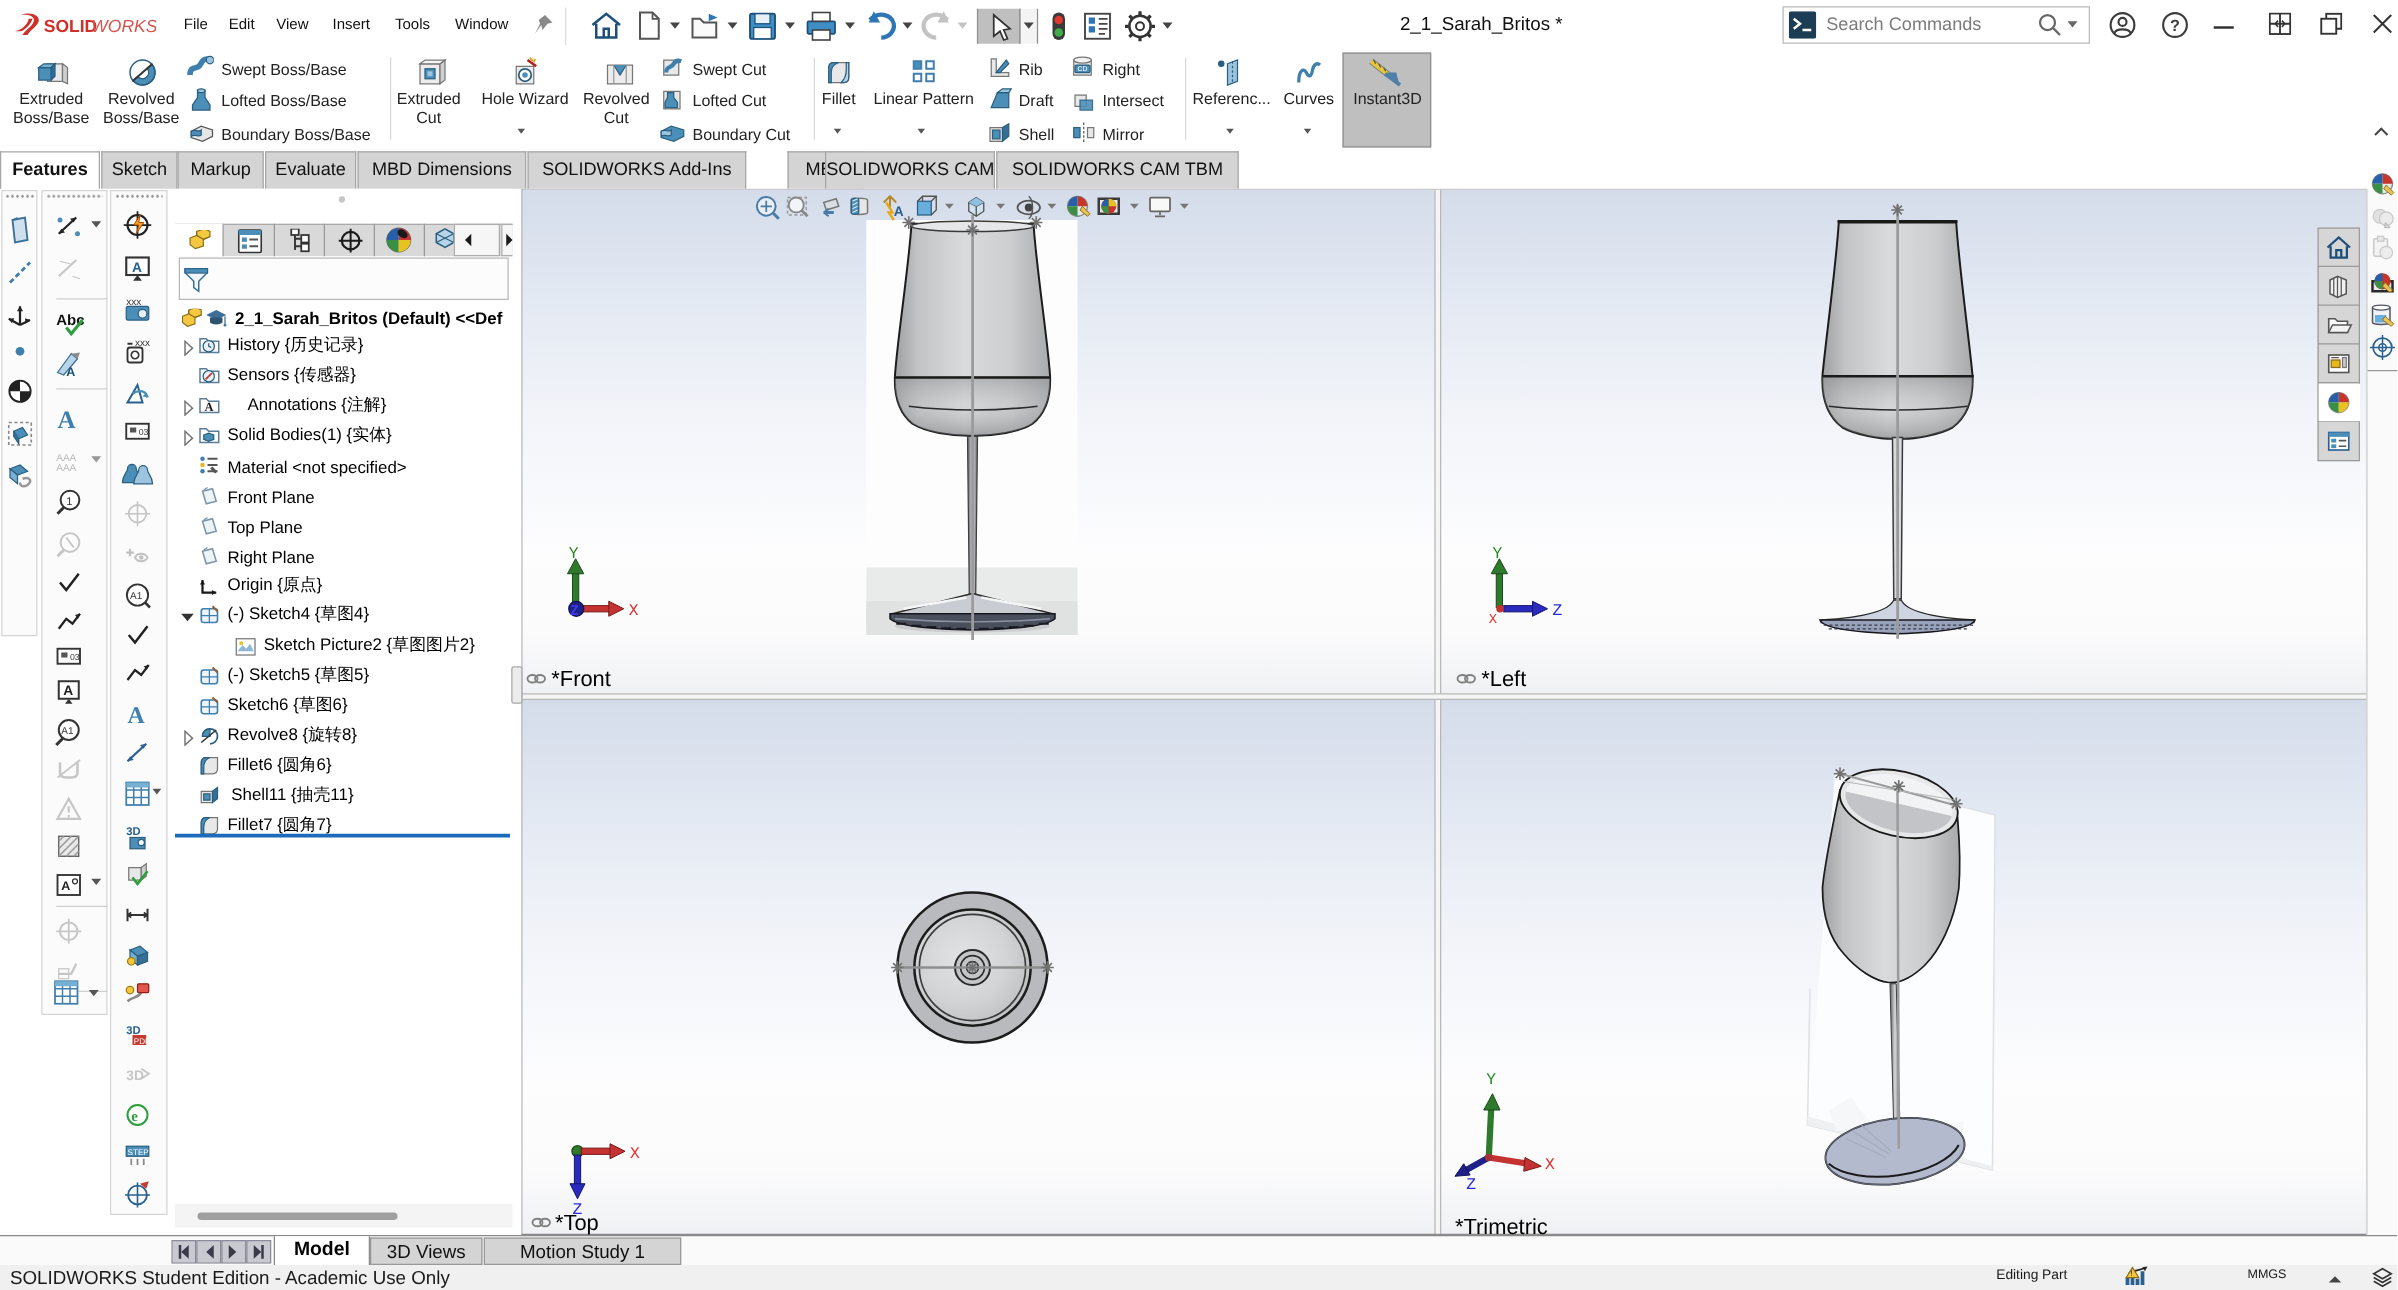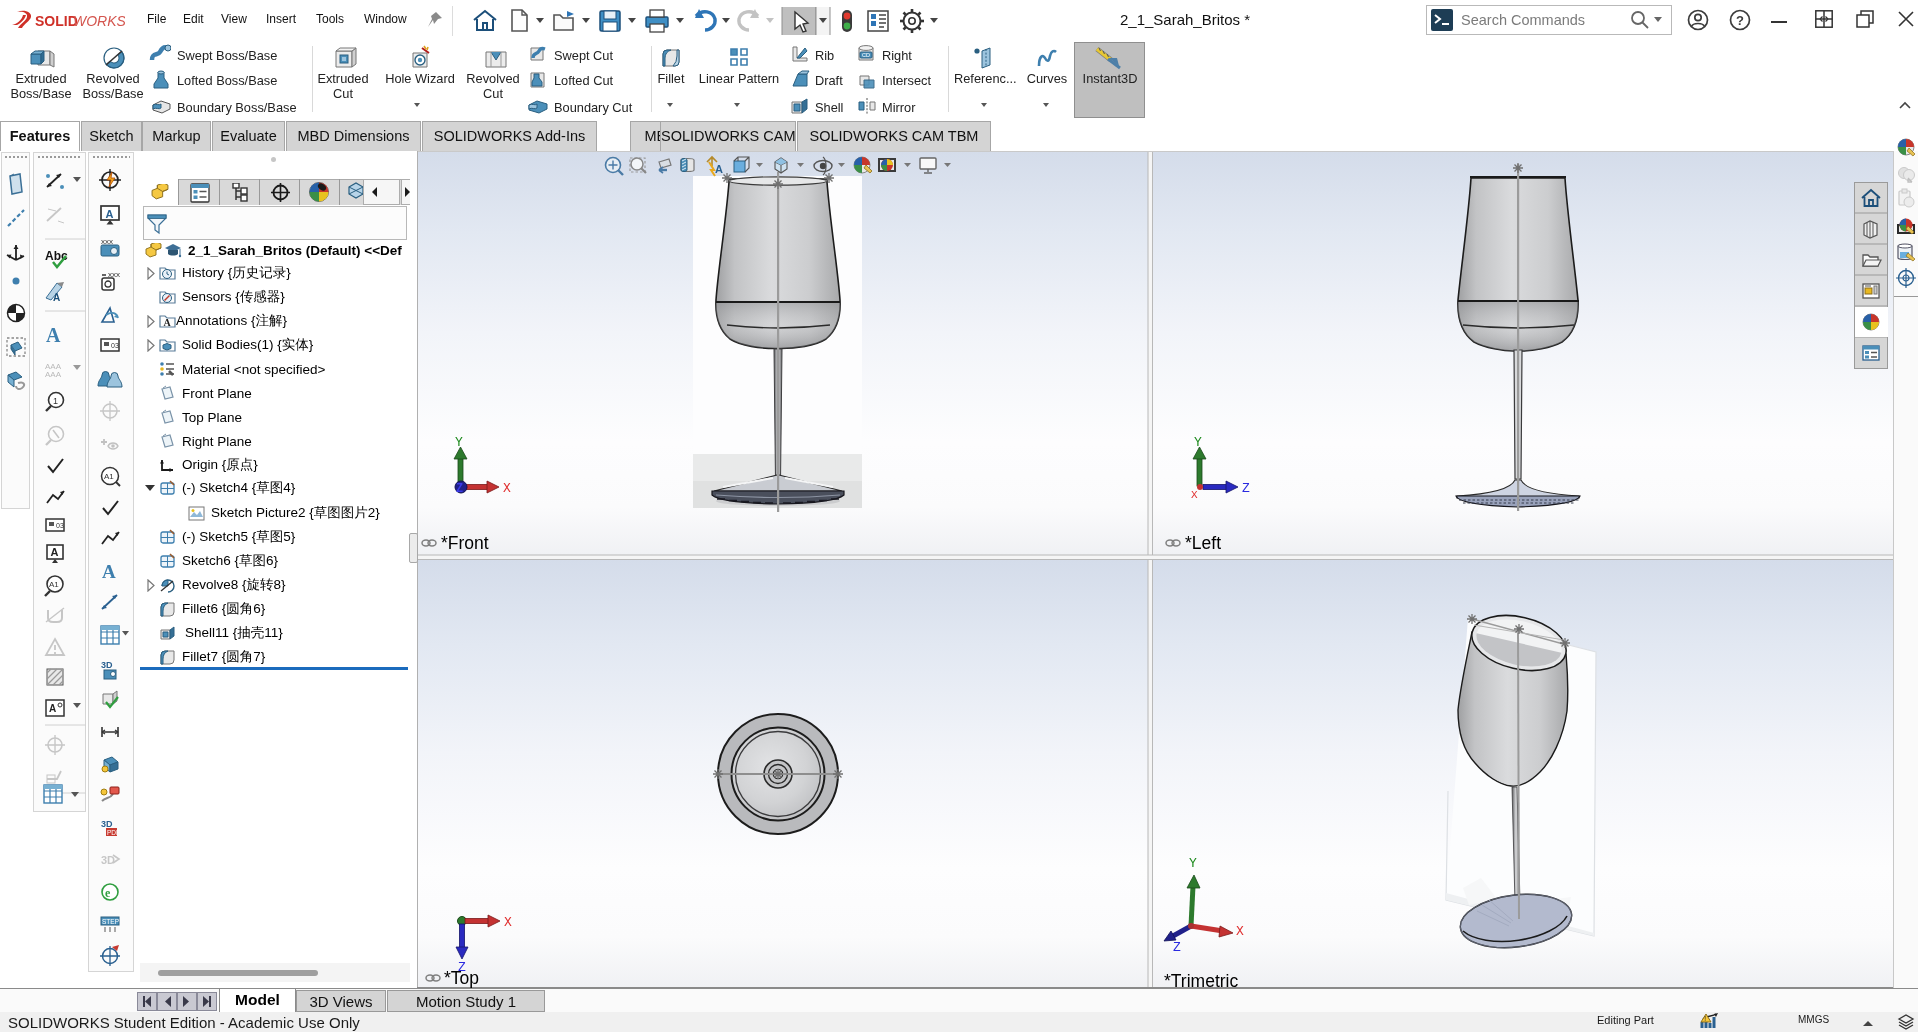--- a/index.html
+++ b/index.html
@@ -17,21 +17,21 @@
 .caretsm { position:absolute; width:0; height:0; border-left:3.5px solid transparent; border-right:3.5px solid transparent; border-top:4.5px solid #555; }
 
 #tabrow { position:absolute; left:0; top:121px; width:1918px; height:30px; background:#fff; }
 .tab { position:absolute; top:0; height:30px; background:#d4d4d4; border:1px solid #a6a6a6; border-bottom:none; font-size:14.5px; color:#111; text-align:center; line-height:29px; white-space:nowrap; }
 .tab.active { background:#fff; font-weight:bold; border:1px solid #a6a6a6; border-bottom:none; }
 
 .vtoolbar { position:absolute; background:#fbfbfb; border:1px solid #d5d5d5; }
 .grip { position:absolute; height:4px; background-image:radial-gradient(circle, #9a9a9a 1px, transparent 1.2px); background-size:4px 4px; }
 
 #treepanel { position:absolute; left:140px; top:151px; width:270px; height:834px; background:#fff; }
-.trow { position:absolute; left:0; height:24px; width:270px; display:flex; align-items:center; font-size:13.5px; color:#000; white-space:nowrap; }
+.trow { position:absolute; left:0; height:24px; width:270px; display:flex; align-items:flex-end; font-size:13.5px; color:#000; white-space:nowrap; }
 
 #gfx { position:absolute; left:417px; top:151px; width:1476px; height:837px; }
 .vp { position:absolute; background:linear-gradient(to bottom,#d4dcea 0%, #e2e8f2 20%, #f2f4f9 45%, #fdfdfe 72%, #fbfbfc 88%, #f0f1f4 100%); }
 
 #bottomtabs { position:absolute; left:0; top:988px; width:1918px; height:24px; background:#fafafa; border-top:1px solid #8a8a8a; }
 .btab { position:absolute; top:1px; height:22px; background:#d4d4d4; border:1px solid #999; font-size:15px; text-align:center; line-height:21px; color:#111; }
 #statusbar { position:absolute; left:0; top:1012px; width:1918px; height:20px; background:#f0f0f0; font-size:14.5px; color:#1a1a1a; }
 </style>
 </head>
 <body>
@@ -695,21 +695,21 @@
       <span style="margin-left:6px">Sensors {传感器}</span>
     </div>
   <div class="trow" style="top:158px">
       <svg style="margin-left:6px" width="10" height="13" viewBox="0 0 10 13">
         <use href="#i-arrow-r"></use>
       </svg>
       <svg style="margin-left:3px" width="17" height="17" viewBox="0 0 17 17">
         <use href="#i-folder"></use>
         <text x="4.5" y="13" font-size="10" font-weight="bold" fill="#1a1a1a" font-family="Liberation Serif">A</text>
       </svg>
-      <span style="margin-left:0">Annotations {注解}</span>
+      <span style="margin-left:22px">Annotations {注解}</span>
     </div>
   <div class="trow" style="top:182px">
       <svg style="margin-left:6px" width="10" height="13" viewBox="0 0 10 13">
         <use href="#i-arrow-r"></use>
       </svg>
       <svg style="margin-left:3px" width="17" height="17" viewBox="0 0 17 17">
         <use href="#i-folder"></use>
         <path d="M4 8 L8 6.5 L12 8 L12 11.5 L8 13 L4 11.5 Z" fill="#4b8fb9" stroke="#2a5f80"></path>
       </svg>
       <span style="margin-left:6px">Solid Bodies(1) {实体}</span>

